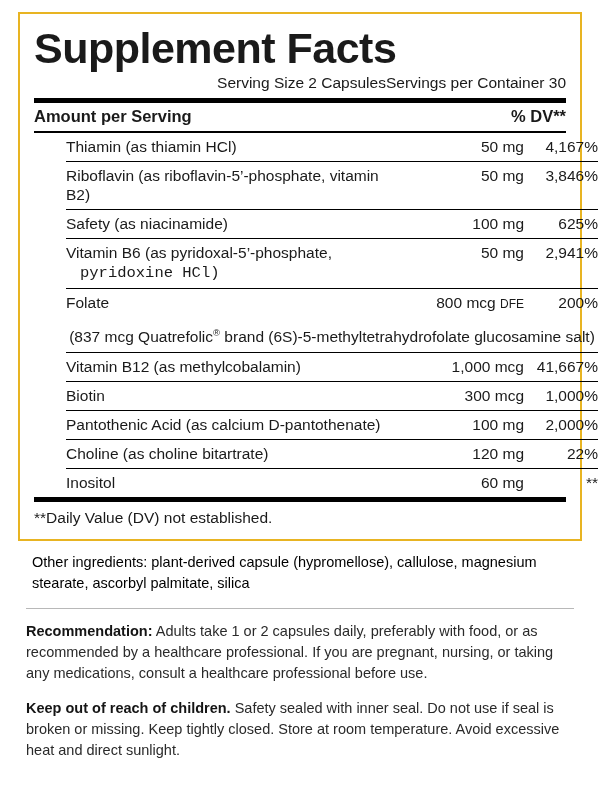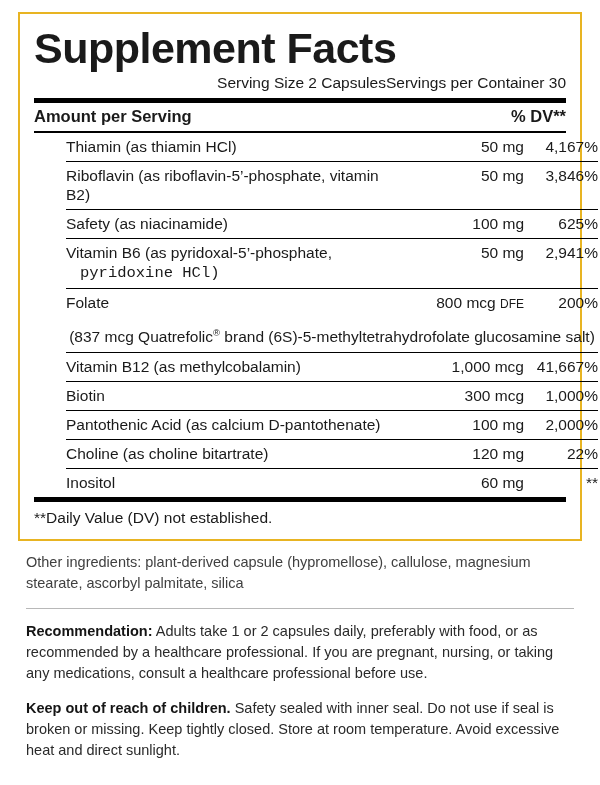--- a/index.html
+++ b/index.html
@@ -126,22 +126,22 @@
   
   .below {
     position: absolute;
     left: 26px;
     top: 552px;
     width: 548px;
   }
   .other-ing {
     font-size: 14.5px;
     line-height: 21px;
-    color: #404040;
-    margin: 0 0 14px 0;
+    color: #000000;
+    margin: 0 0 14px 6px;
   }
   .divider {
     border-top: 1px solid #b8b8b8;
     margin: 4px 0 12px 0;
     width: 100%;
   }
   .para {
     font-size: 14.5px;
     line-height: 21px;
     color: #2a2a2a;

